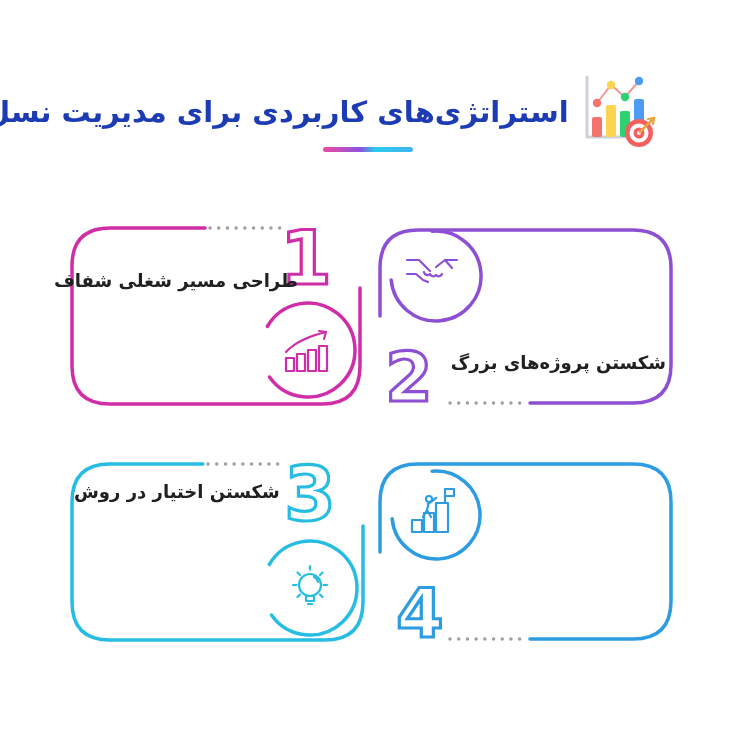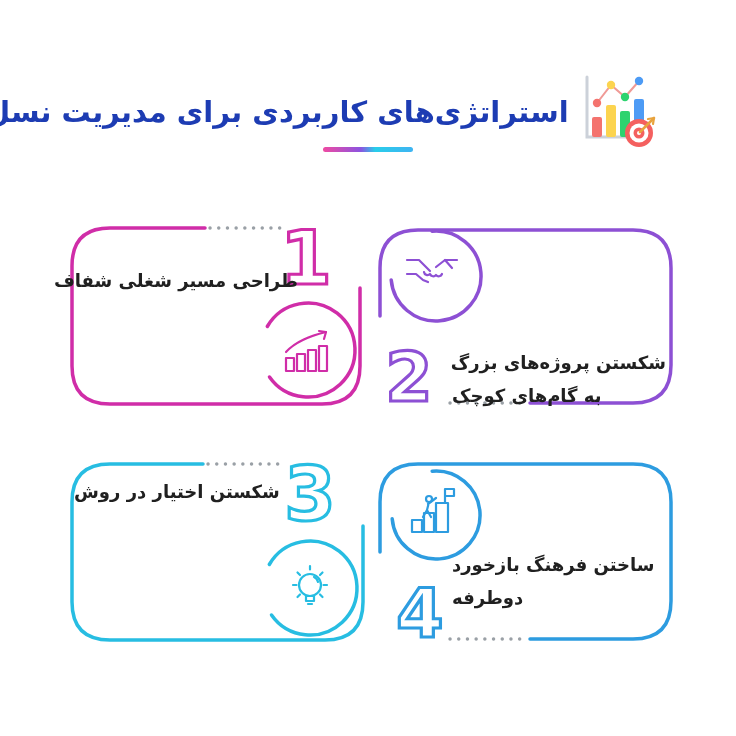--- a/index.html
+++ b/index.html
@@ -99,21 +99,20 @@
     <g class="icon-stroke" transform="translate(28,26)">
       <path d="M1,6 H13 L24,17"></path>
       <path d="M51,6 H39 L30,13"></path>
       <path d="M1,20 H10 L17,26 L22,28"></path>
       <path d="M18,18 a3.5,3.5 0 0 0 6,2 a3.5,3.5 0 0 0 6,1 a3.5,3.5 0 0 0 6,-1"></path>
       <path d="M39,6 L46,14"></path>
     </g>
   </svg>
   <div class="card-text">
     <div class="line">شکستن پروژه‌های بزرگ</div>
-    <div class="line">به گام‌های کوچک</div>
   </div>
 </div>
 
 <div class="card" id="card3" style="color: rgb(39, 189, 226);">
   <svg class="art" width="295" height="180" viewBox="0 0 295 180">
     <path class="stroke-art" d="M133,2 H40 Q2,2 2,40 V140 Q2,178 40,178 H255 Q293,178 293,140 V64"></path>
     <line class="dotline" x1="138" y1="2" x2="214" y2="2"></line>
     <path class="stroke-art" d="M201.5,153 A47,47 0 1 0 199.3,102.5"></path>
     <text class="num" x="240" y="58" font-size="74" text-anchor="middle">3</text>
     <g class="icon-stroke" transform="translate(222,104)">
@@ -137,17 +136,13 @@
     <text class="num" x="42" y="175" font-size="68" text-anchor="middle">4</text>
     <g class="icon-stroke" transform="translate(34,26)">
       <rect x="0" y="32" width="10" height="12"></rect>
       <rect x="12" y="25" width="10" height="19"></rect>
       <rect x="24" y="15" width="12" height="29"></rect>
       <path d="M33,15 V1 h9 v7 h-9"></path>
       <circle cx="17" cy="11" r="3"></circle>
       <path d="M17,14 L15,22 M16,16 L24,10 M15,22 L11,29 M15,22 L19,29"></path>
     </g>
   </svg>
-  <div class="card-text">
-    <div class="line">ساختن فرهنگ بازخورد</div>
-    <div class="line">دوطرفه</div>
-  </div>
 </div>
 
 </body></html>

